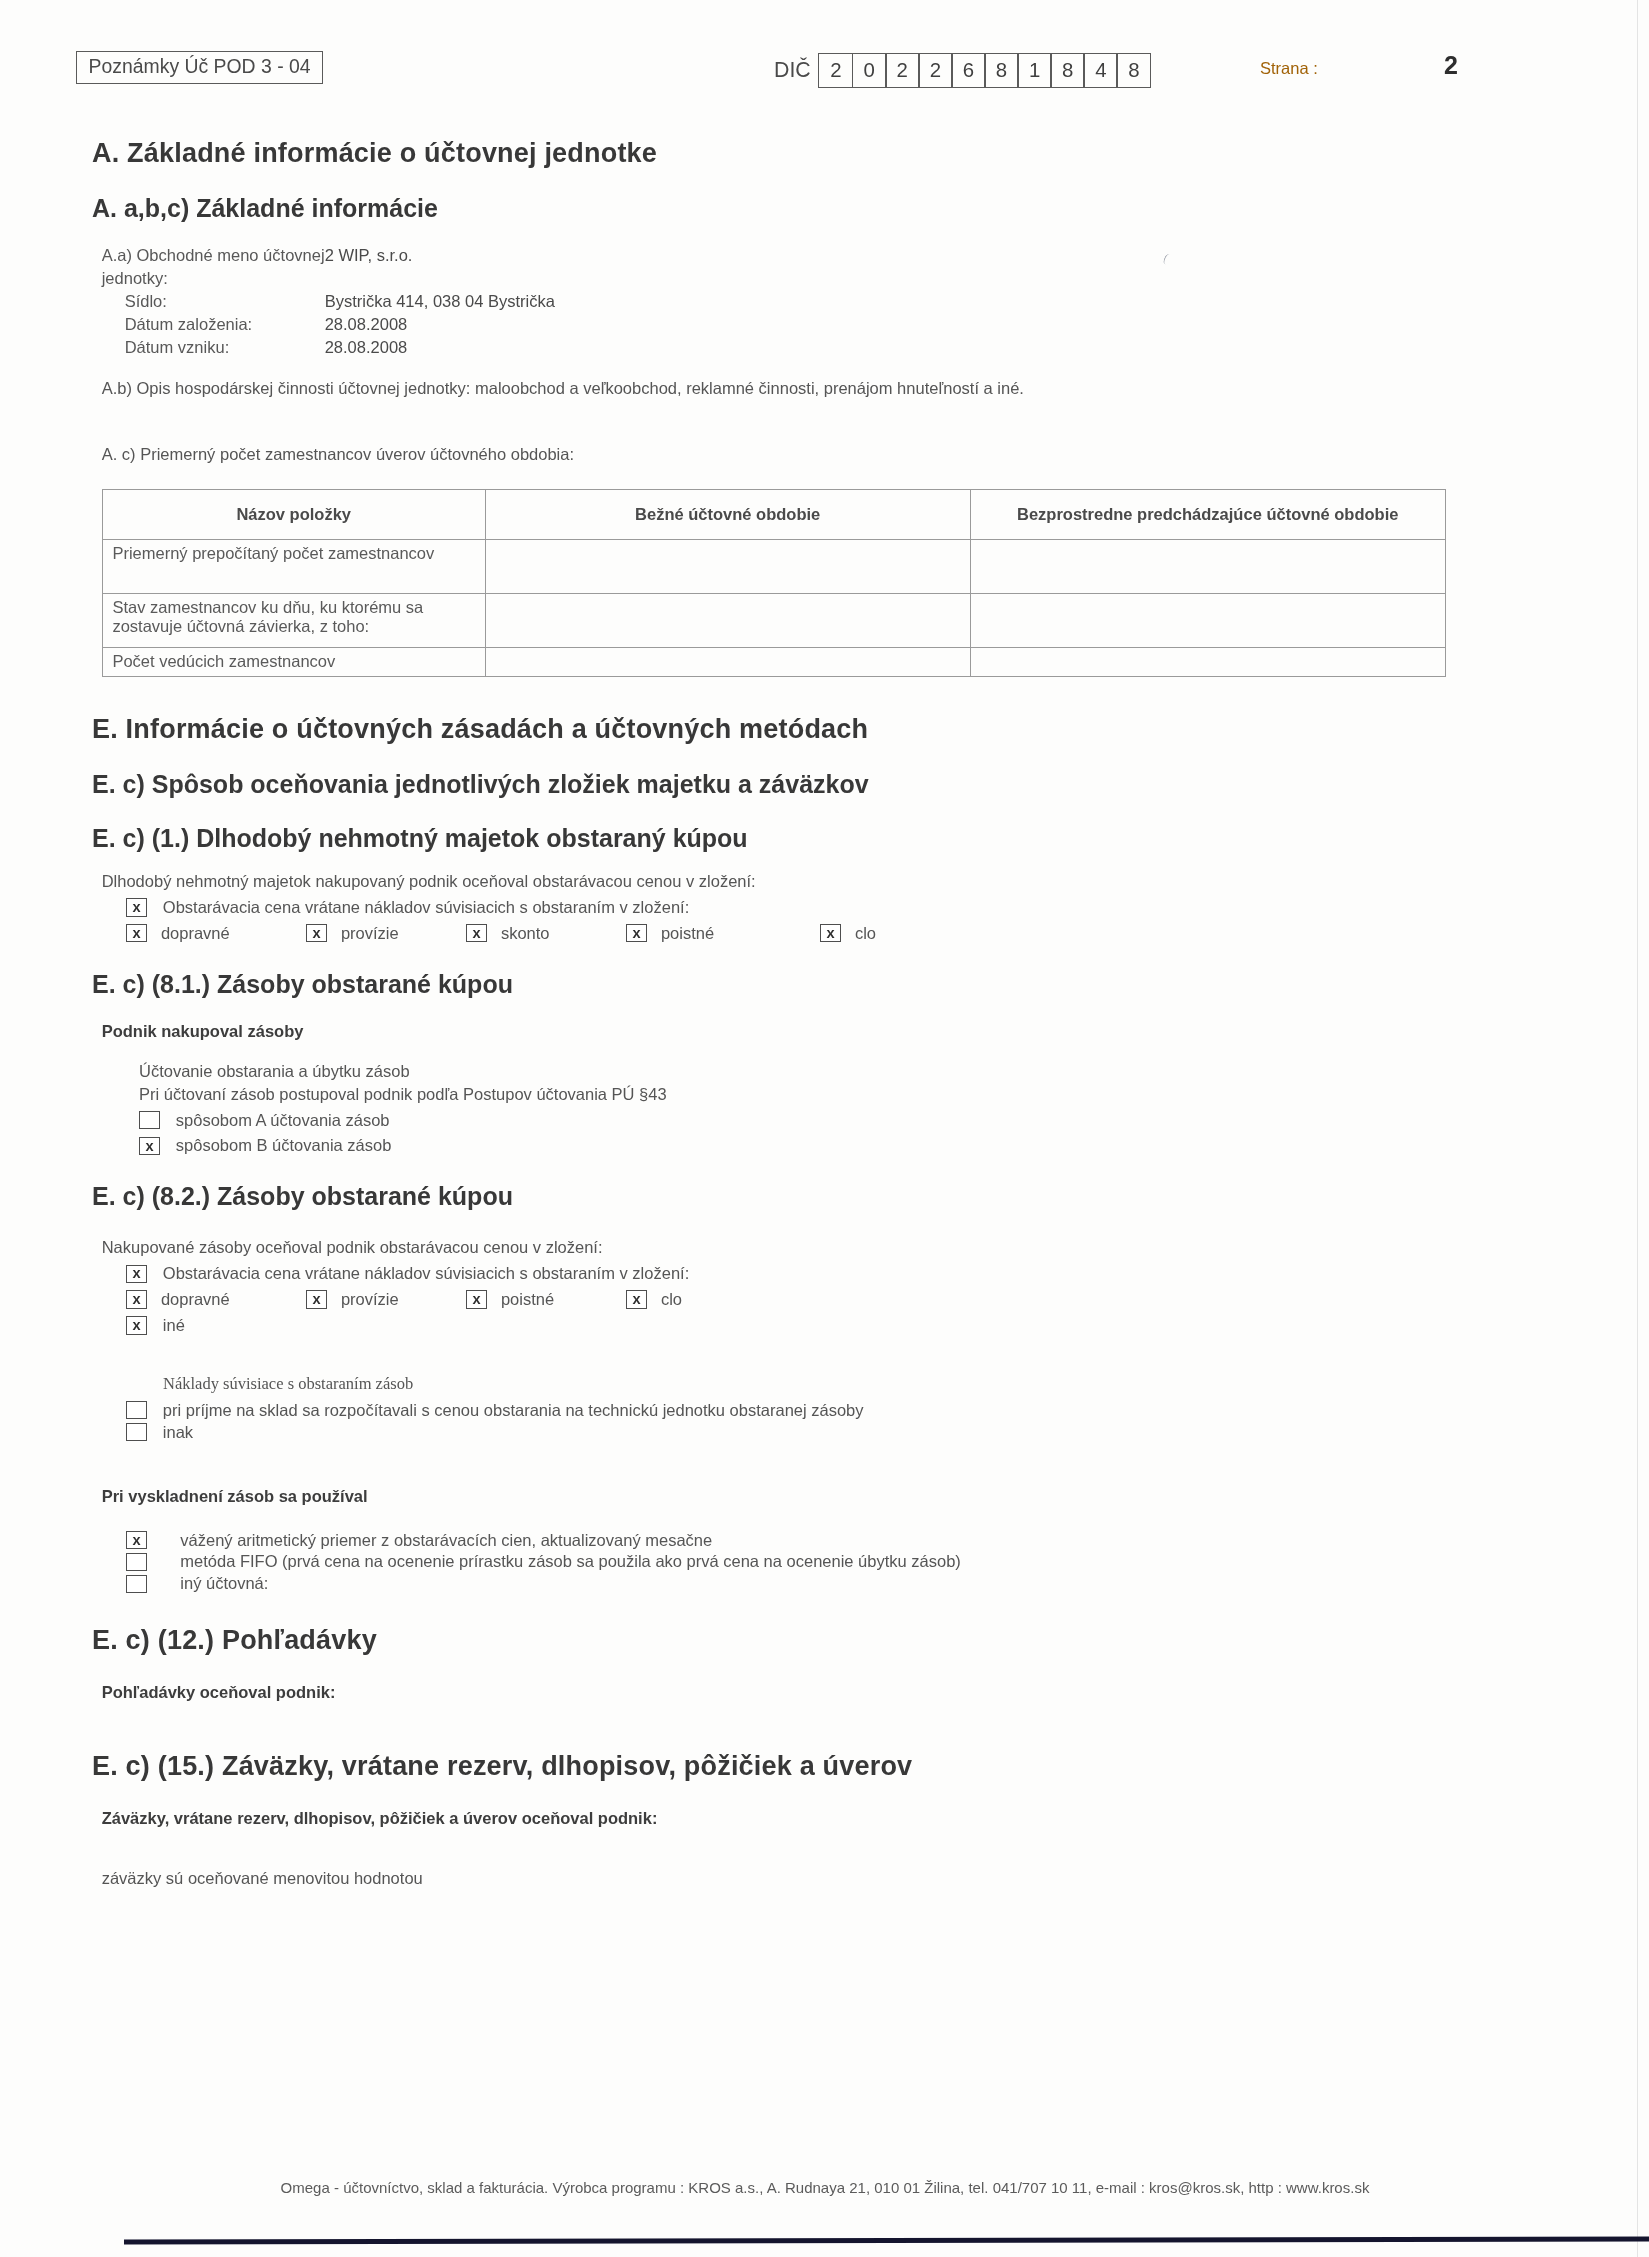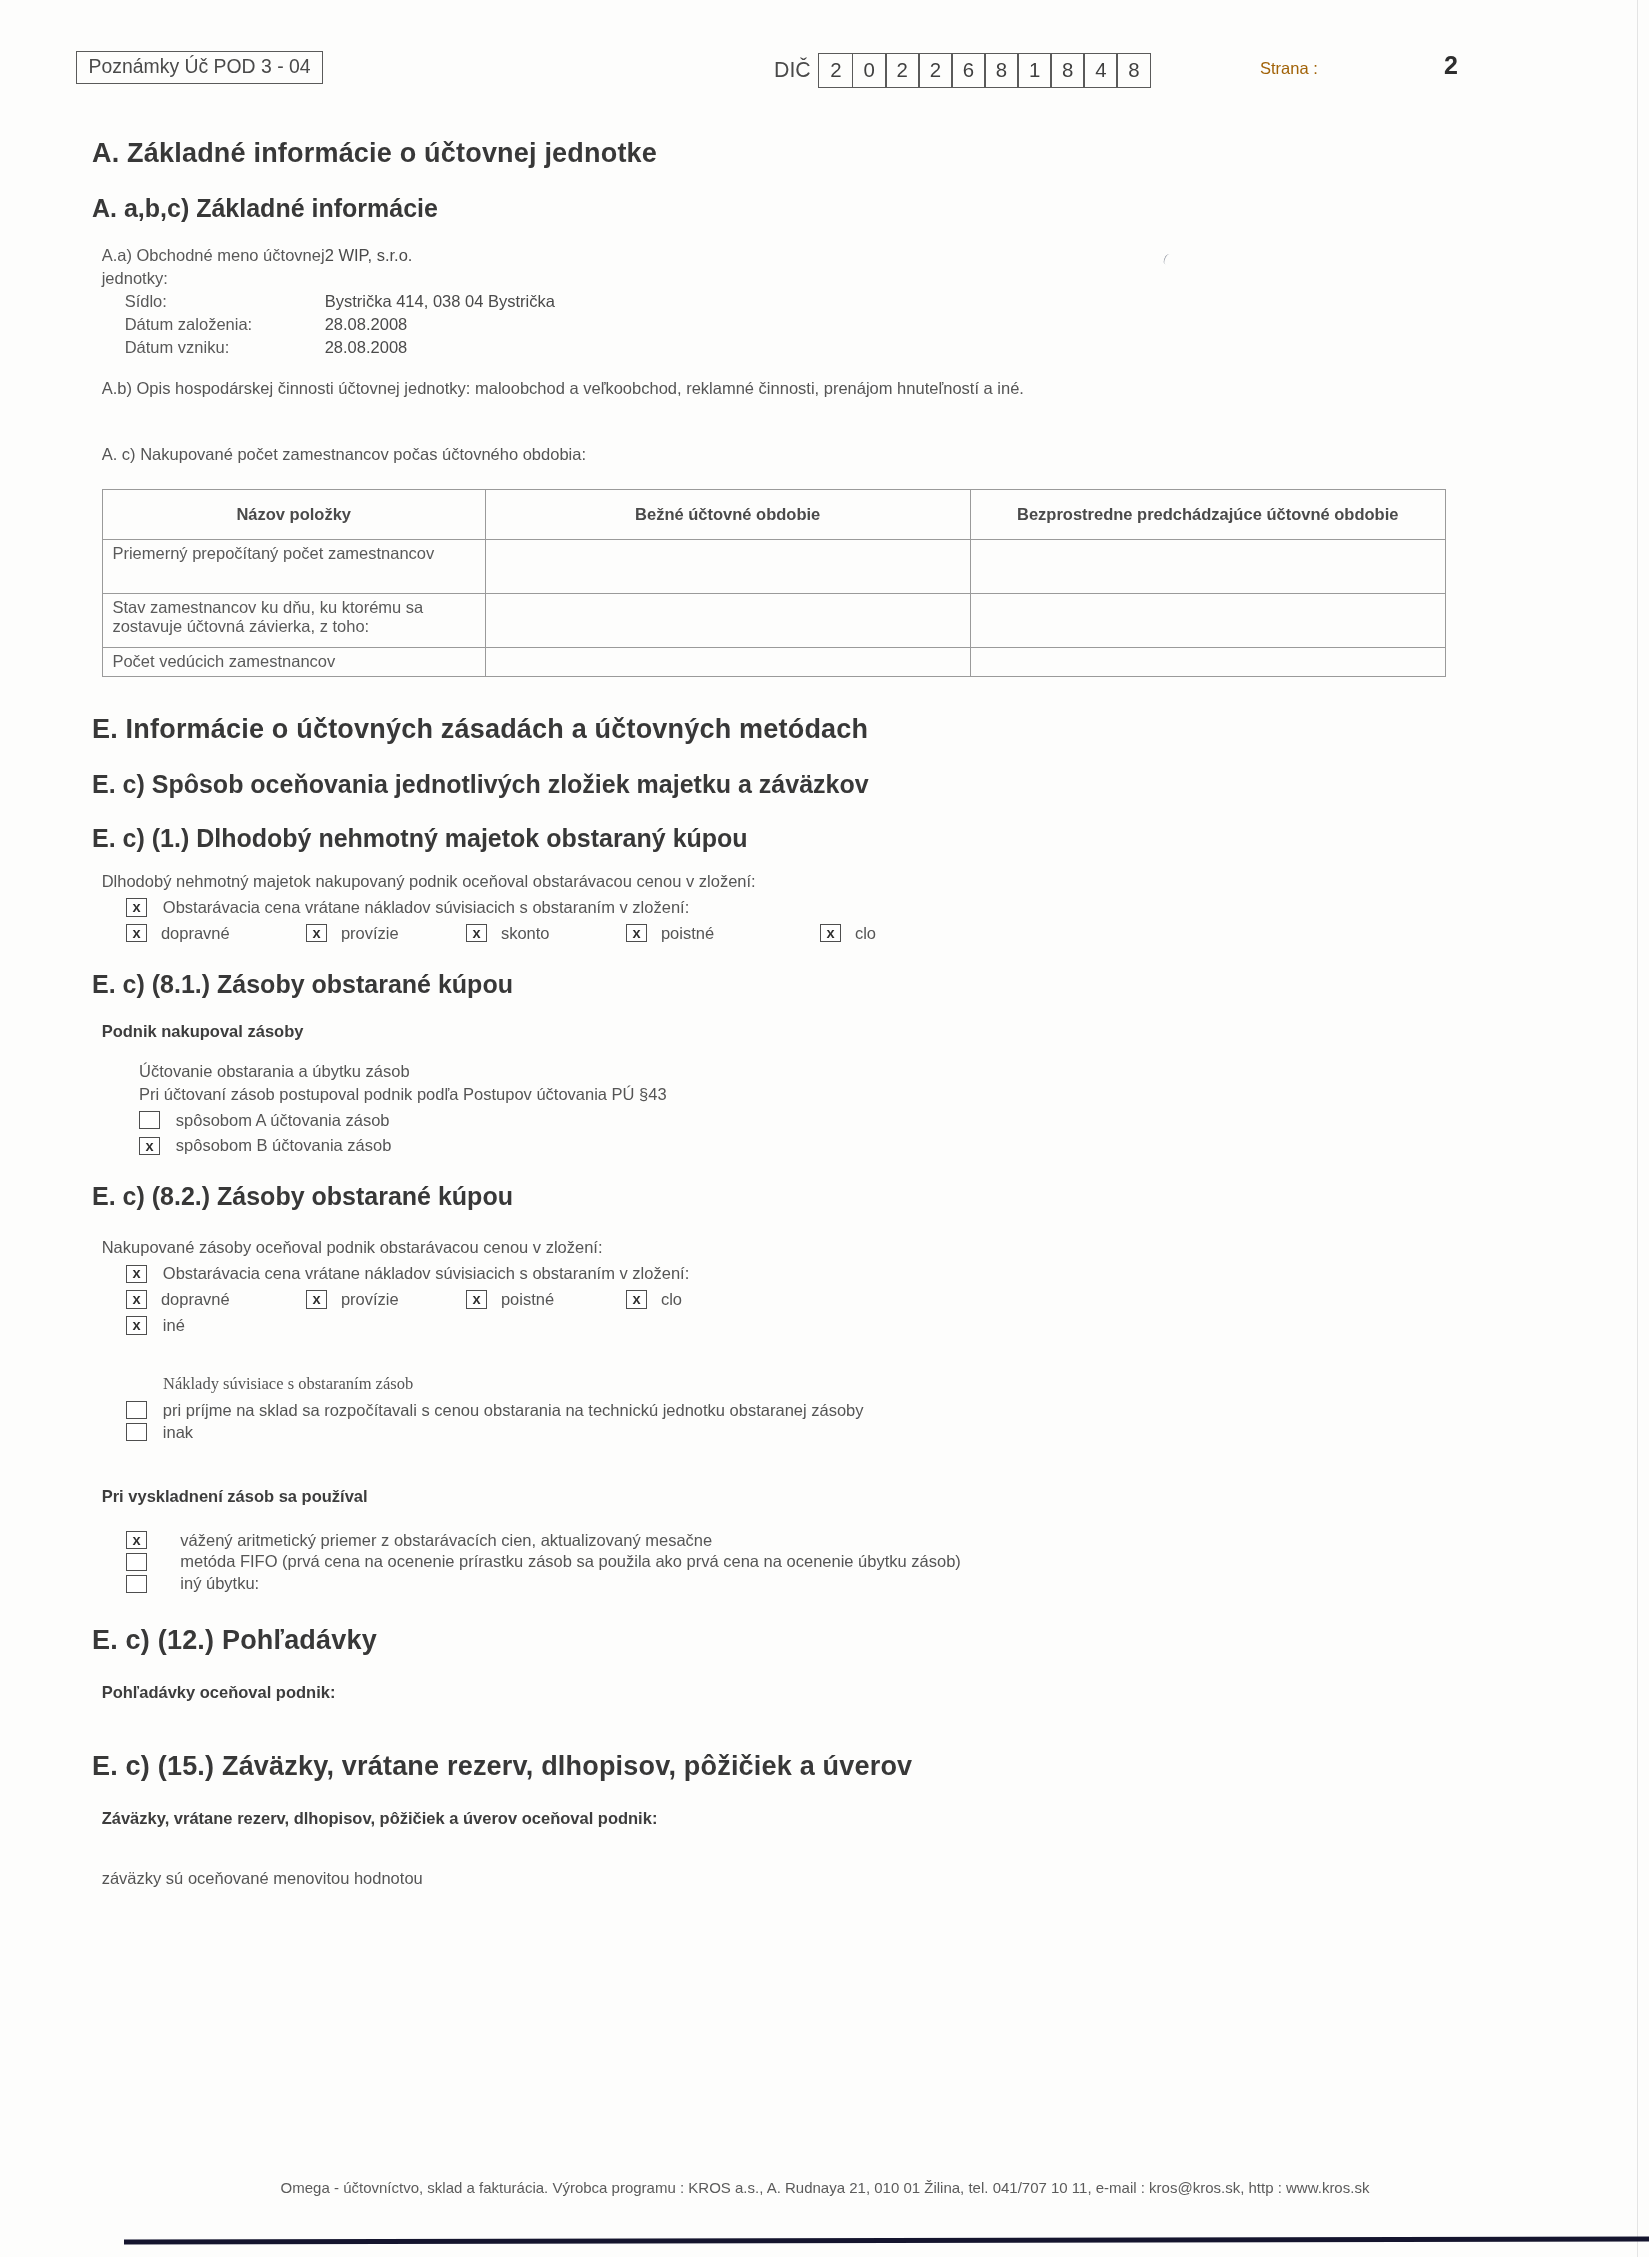--- a/index.html
+++ b/index.html
@@ -123,21 +123,21 @@
         <span class="info-label">Dátum založenia:</span>
         <span class="info-value">28.08.2008</span>
       </div>
       <div class="info-row sub">
         <span class="info-label">Dátum vzniku:</span>
         <span class="info-value">28.08.2008</span>
       </div>
     </div>
 
     <div class="small indent10" style="margin-top:19.4px;">A.b) Opis hospodárskej činnosti účtovnej jednotky: maloobchod a veľkoobchod, reklamné činnosti, prenájom hnuteľností a iné.</div>
-    <div class="small indent10" style="margin-top:47px;">A. c) Nakupované počet zamestnancov počas účtovného obdobia:</div>
+    <div class="small indent10" style="margin-top:47px;">A. c) Priemerný počet zamestnancov úverov účtovného obdobia:</div>
 
     <table class="emp-table">
       <colgroup>
           <col class="col1">
           <col class="col2">
           <col class="col3">
         </colgroup>
       <tbody>
           <tr>
         <th>Názov položky</th>
@@ -250,21 +250,21 @@
     <div class="cbline indent35" style="margin-top:25px;">
       <span class="cb">x</span>
       <span style="padding-left:17.5px;">vážený aritmetický priemer z obstarávacích cien, aktualizovaný mesačne</span>
     </div>
     <div class="cbline indent35" style="margin-top:2.9px;">
       <span class="cb"></span>
       <span style="padding-left:17.5px;">metóda FIFO (prvá cena na ocenenie prírastku zásob sa použila ako prvá cena na ocenenie úbytku zásob)</span>
     </div>
     <div class="cbline indent35" style="margin-top:2.9px;">
       <span class="cb"></span>
-      <span style="padding-left:17.5px;">iný úbytku:</span>
+      <span style="padding-left:17.5px;">iný účtovná:</span>
     </div>
 
     <div class="h1" style="margin-top:32px;">E. c) (12.) Pohľadávky</div>
     <div class="smallbold indent10" style="margin-top:27px;">Pohľadávky oceňoval podnik:</div>
 
     <div class="h1" style="margin-top:49px;">E. c) (15.) Záväzky, vrátane rezerv, dlhopisov, pôžičiek a úverov</div>
     <div class="smallbold indent10" style="margin-top:27px;">Záväzky, vrátane rezerv, dlhopisov, pôžičiek a úverov oceňoval podnik:</div>
     <div class="small indent10" style="margin-top:41px;">záväzky sú oceňované menovitou hodnotou</div>
 
   </div>

